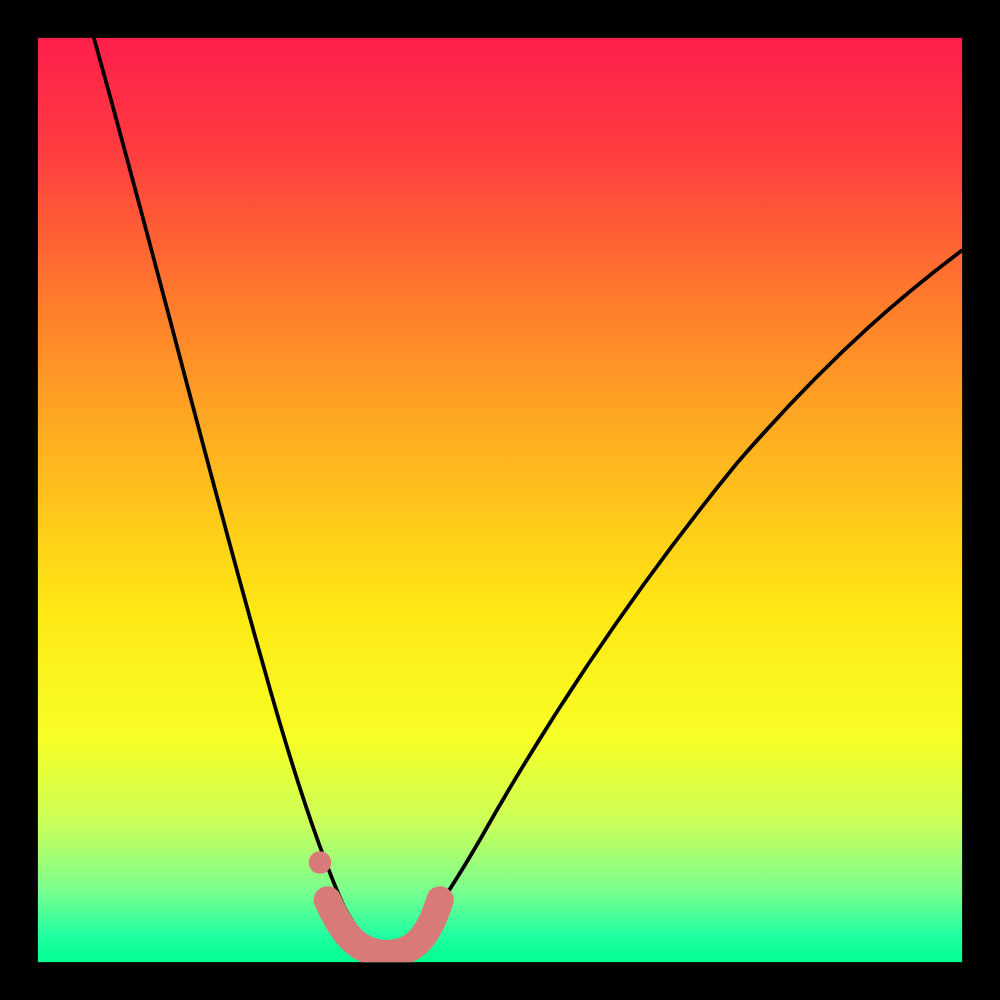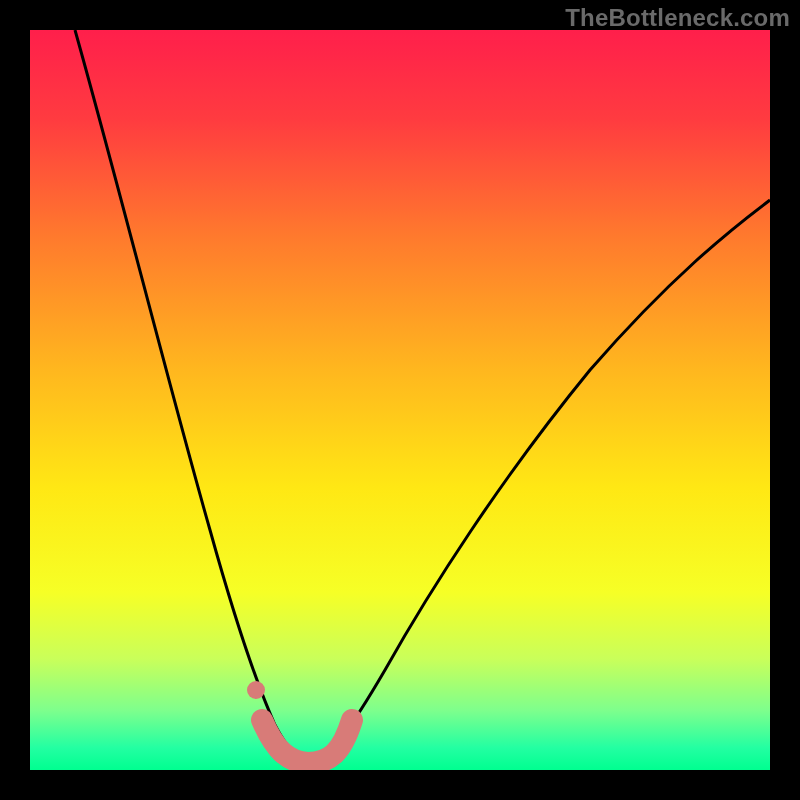--- a/index.html
+++ b/index.html
@@ -88,14 +88,13 @@
 
       <path d="M 232 690
                C 245 720, 258 732, 278 733
                C 300 733, 312 722, 322 690" fill="none" stroke="#d87b78" stroke-width="22" stroke-linecap="round"></path>
 
       <circle cx="226" cy="660" r="9" fill="#d87b78"></circle>
     </svg>
 
   </div>
 
-  <div class="watermark">TheBottleneck.com</div>
 </div>
 
 </body></html>

